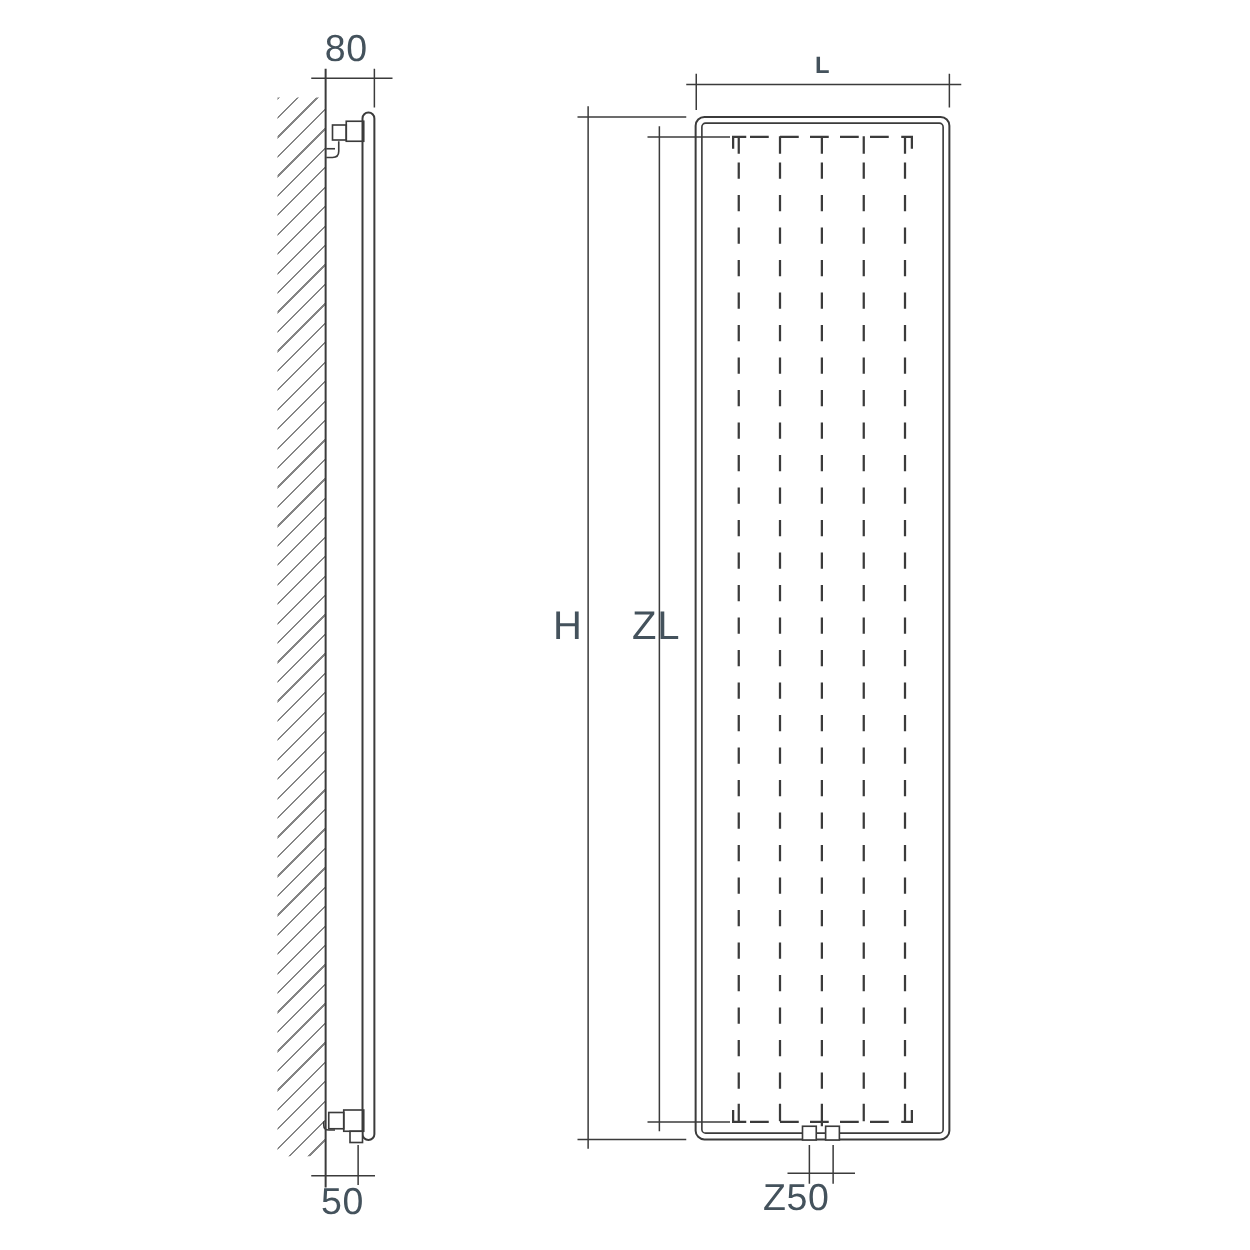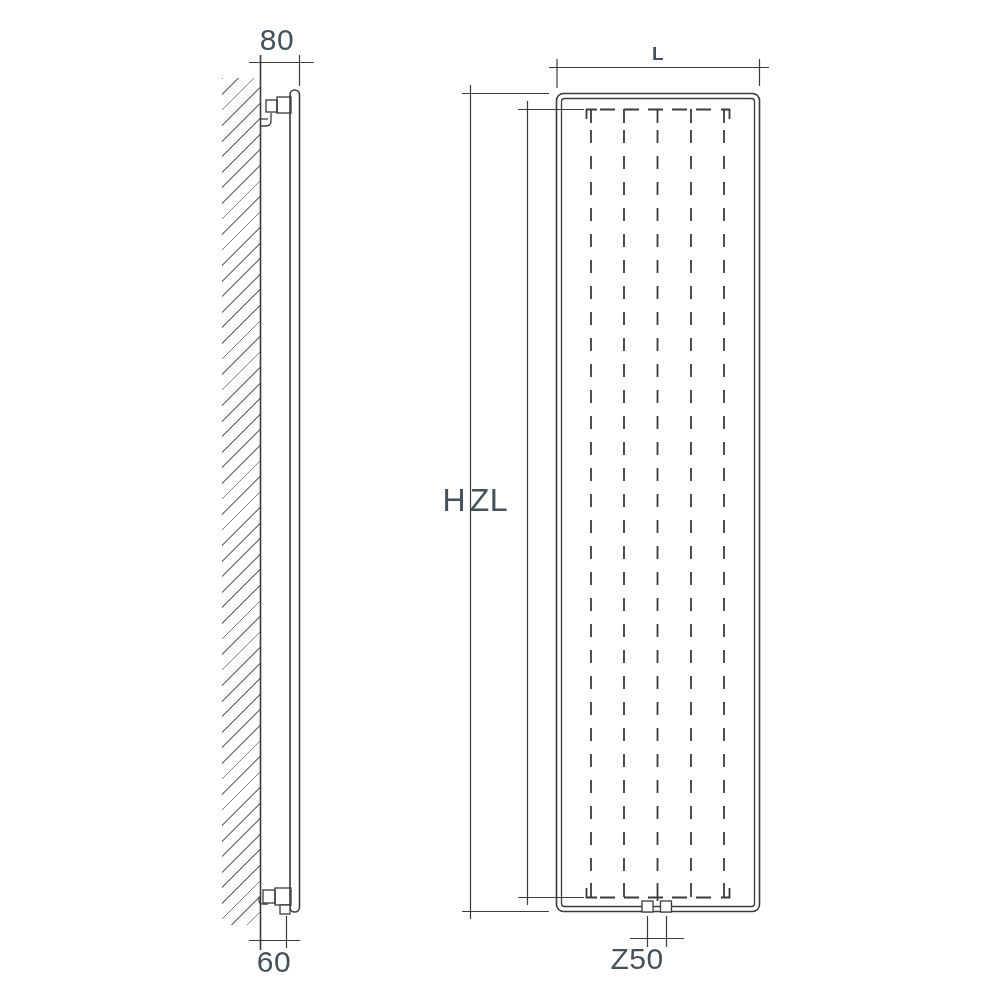--- a/index.html
+++ b/index.html
@@ -134,19 +134,19 @@
 
       <g>
         <line class="dim" x1="647.5" y1="916" x2="647.5" y2="947"></line>
         <line class="dim" x1="666.5" y1="916" x2="666.5" y2="947"></line>
         <line class="dim" x1="630" y1="938.5" x2="684" y2="938.5"></line>
       </g>
     </g>
   </svg>
 
   <div class="label lbl-80" style="left:277px;top:40px;">80</div>
-  <div class="label lbl-50" style="left:274px;top:962px;">60</div>
+  <div class="label lbl-50" style="left:274px;top:962px;">50</div>
   <div class="label lbl-l" style="left:658px;top:53px;">L</div>
   <div class="label lbl-h" style="left:466px;top:500px;">H</div>
-  <div class="label lbl-zl" style="left:508px;top:500px;">ZL</div>
+  <div class="label lbl-zl" style="left:544px;top:500px;">ZL</div>
   <div class="label lbl-z50" style="left:637px;top:959px;">Z50</div>
 
 </div>
 
 </body></html>

